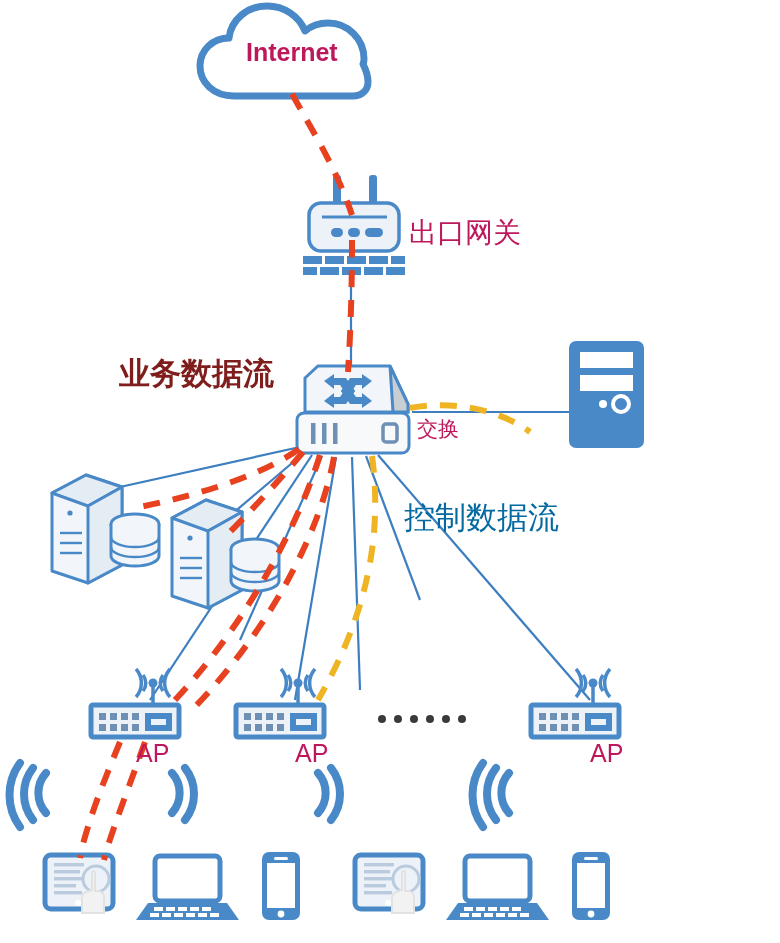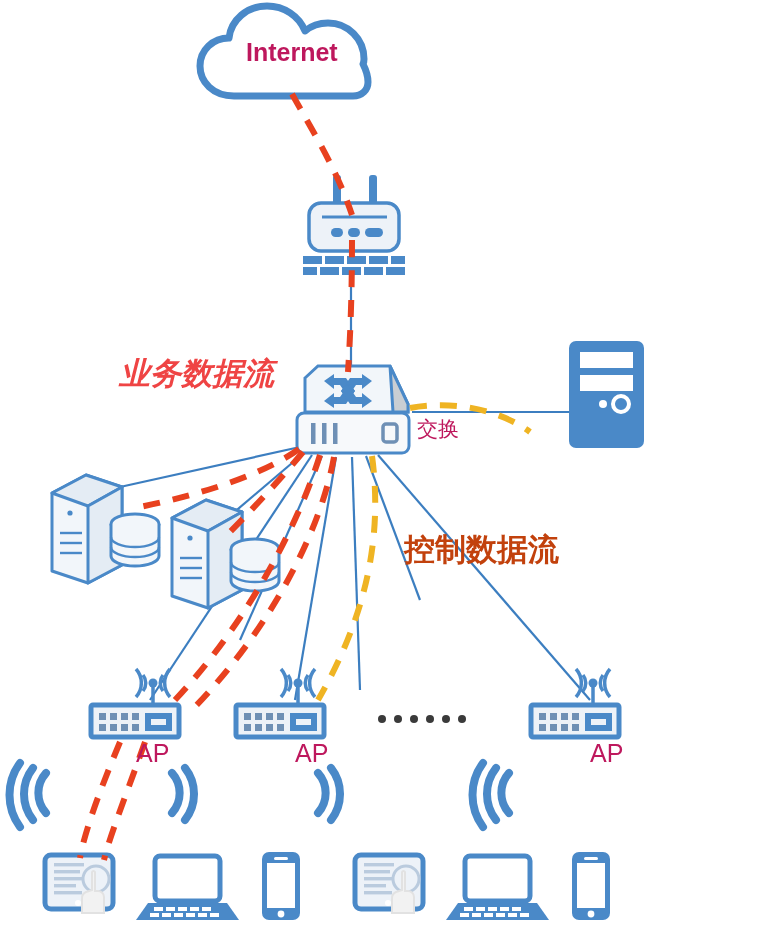--- a/index.html
+++ b/index.html
@@ -2,22 +2,22 @@
 <html><head>
 <meta charset="utf-8">
 <style>
   html,body{margin:0;padding:0;background:#ffffff;}
   body{width:780px;height:943px;position:relative;overflow:hidden;
        font-family:"Liberation Sans","DejaVu Sans",sans-serif;}
   #stage{position:absolute;left:0;top:0;width:780px;height:943px;}
   svg#diagram{position:absolute;left:0;top:0;width:780px;height:943px;display:block;}
   .lbl{position:absolute;white-space:nowrap;line-height:1;}
   .lbl-dark{color:#be185d;}
-  .lbl-red{color:#ef4444;font-weight:bold;font-style:italic;}
-  .lbl-yellow{color:#c2410c;font-weight:bold;margin-top:32px;}
+  .lbl-red{color:#7f1d1d;font-weight:bold;}
+  .lbl-yellow{color:#0369a1;font-weight:normal;}
   .lbl-blue{color:#2B6CB5;font-weight:bold;}
 </style>
 </head>
 <body>
 
 <div id="stage">
 
   <svg id="diagram" viewBox="0 0 780 943">
 
     <g stroke="#3C7EC0" stroke-width="2.2" fill="none">
@@ -325,20 +325,21 @@
       <circle cx="382" cy="719" r="4"></circle>
         <circle cx="398" cy="719" r="4"></circle>
       <circle cx="414" cy="719" r="4"></circle>
         <circle cx="430" cy="719" r="4"></circle>
       <circle cx="446" cy="719" r="4"></circle>
         <circle cx="462" cy="719" r="4"></circle>
     </g>
 
   </svg>
 
+  <div class="lbl lbl-dark" style="left:409px;top:219px;font-size:28px;">出口网关</div>
 
   <div class="lbl lbl-dark" style="left:417px;top:418px;font-size:21px;">交换</div>
 
 
   <div class="lbl lbl-dark" style="left:246px;top:40px;font-size:25px;font-weight:bold;">Internet</div>
 
   <div class="lbl lbl-red" style="left:119px;top:358px;font-size:31px;">业务数据流</div>
 
   <div class="lbl lbl-yellow" style="left:404px;top:502px;font-size:31px;">控制数据流</div>
 

